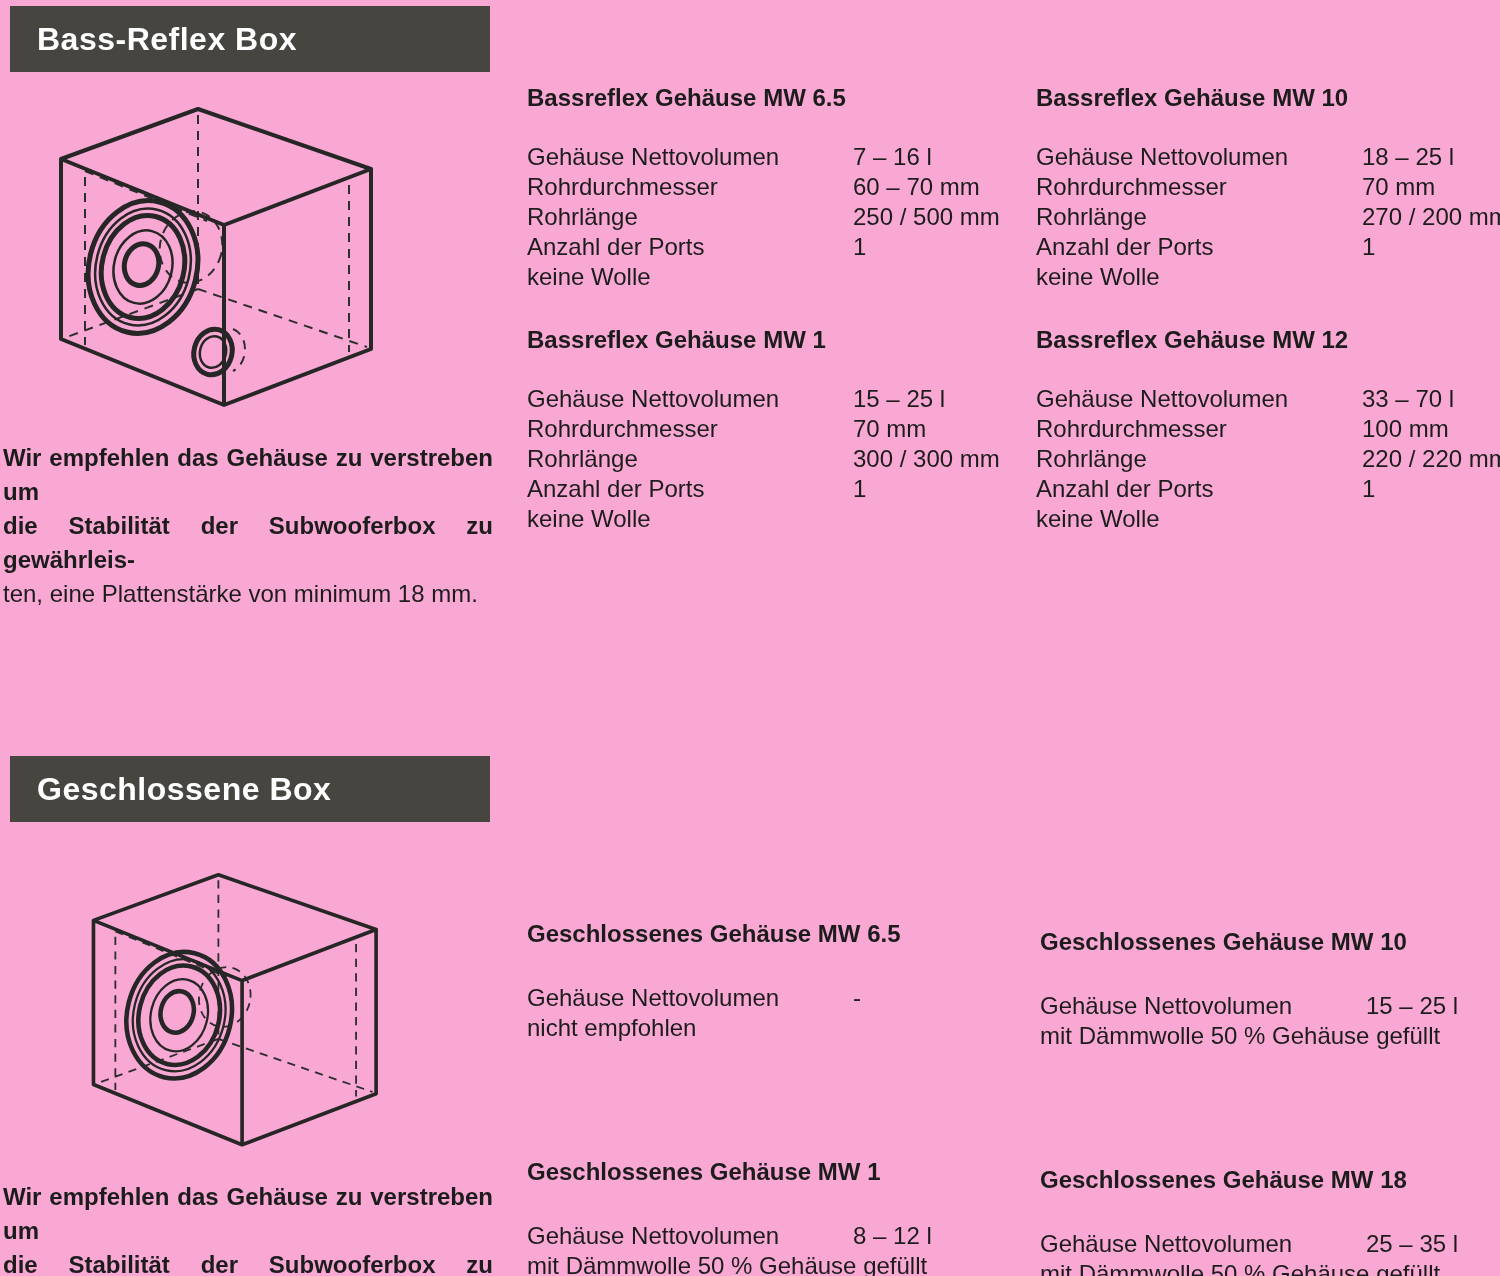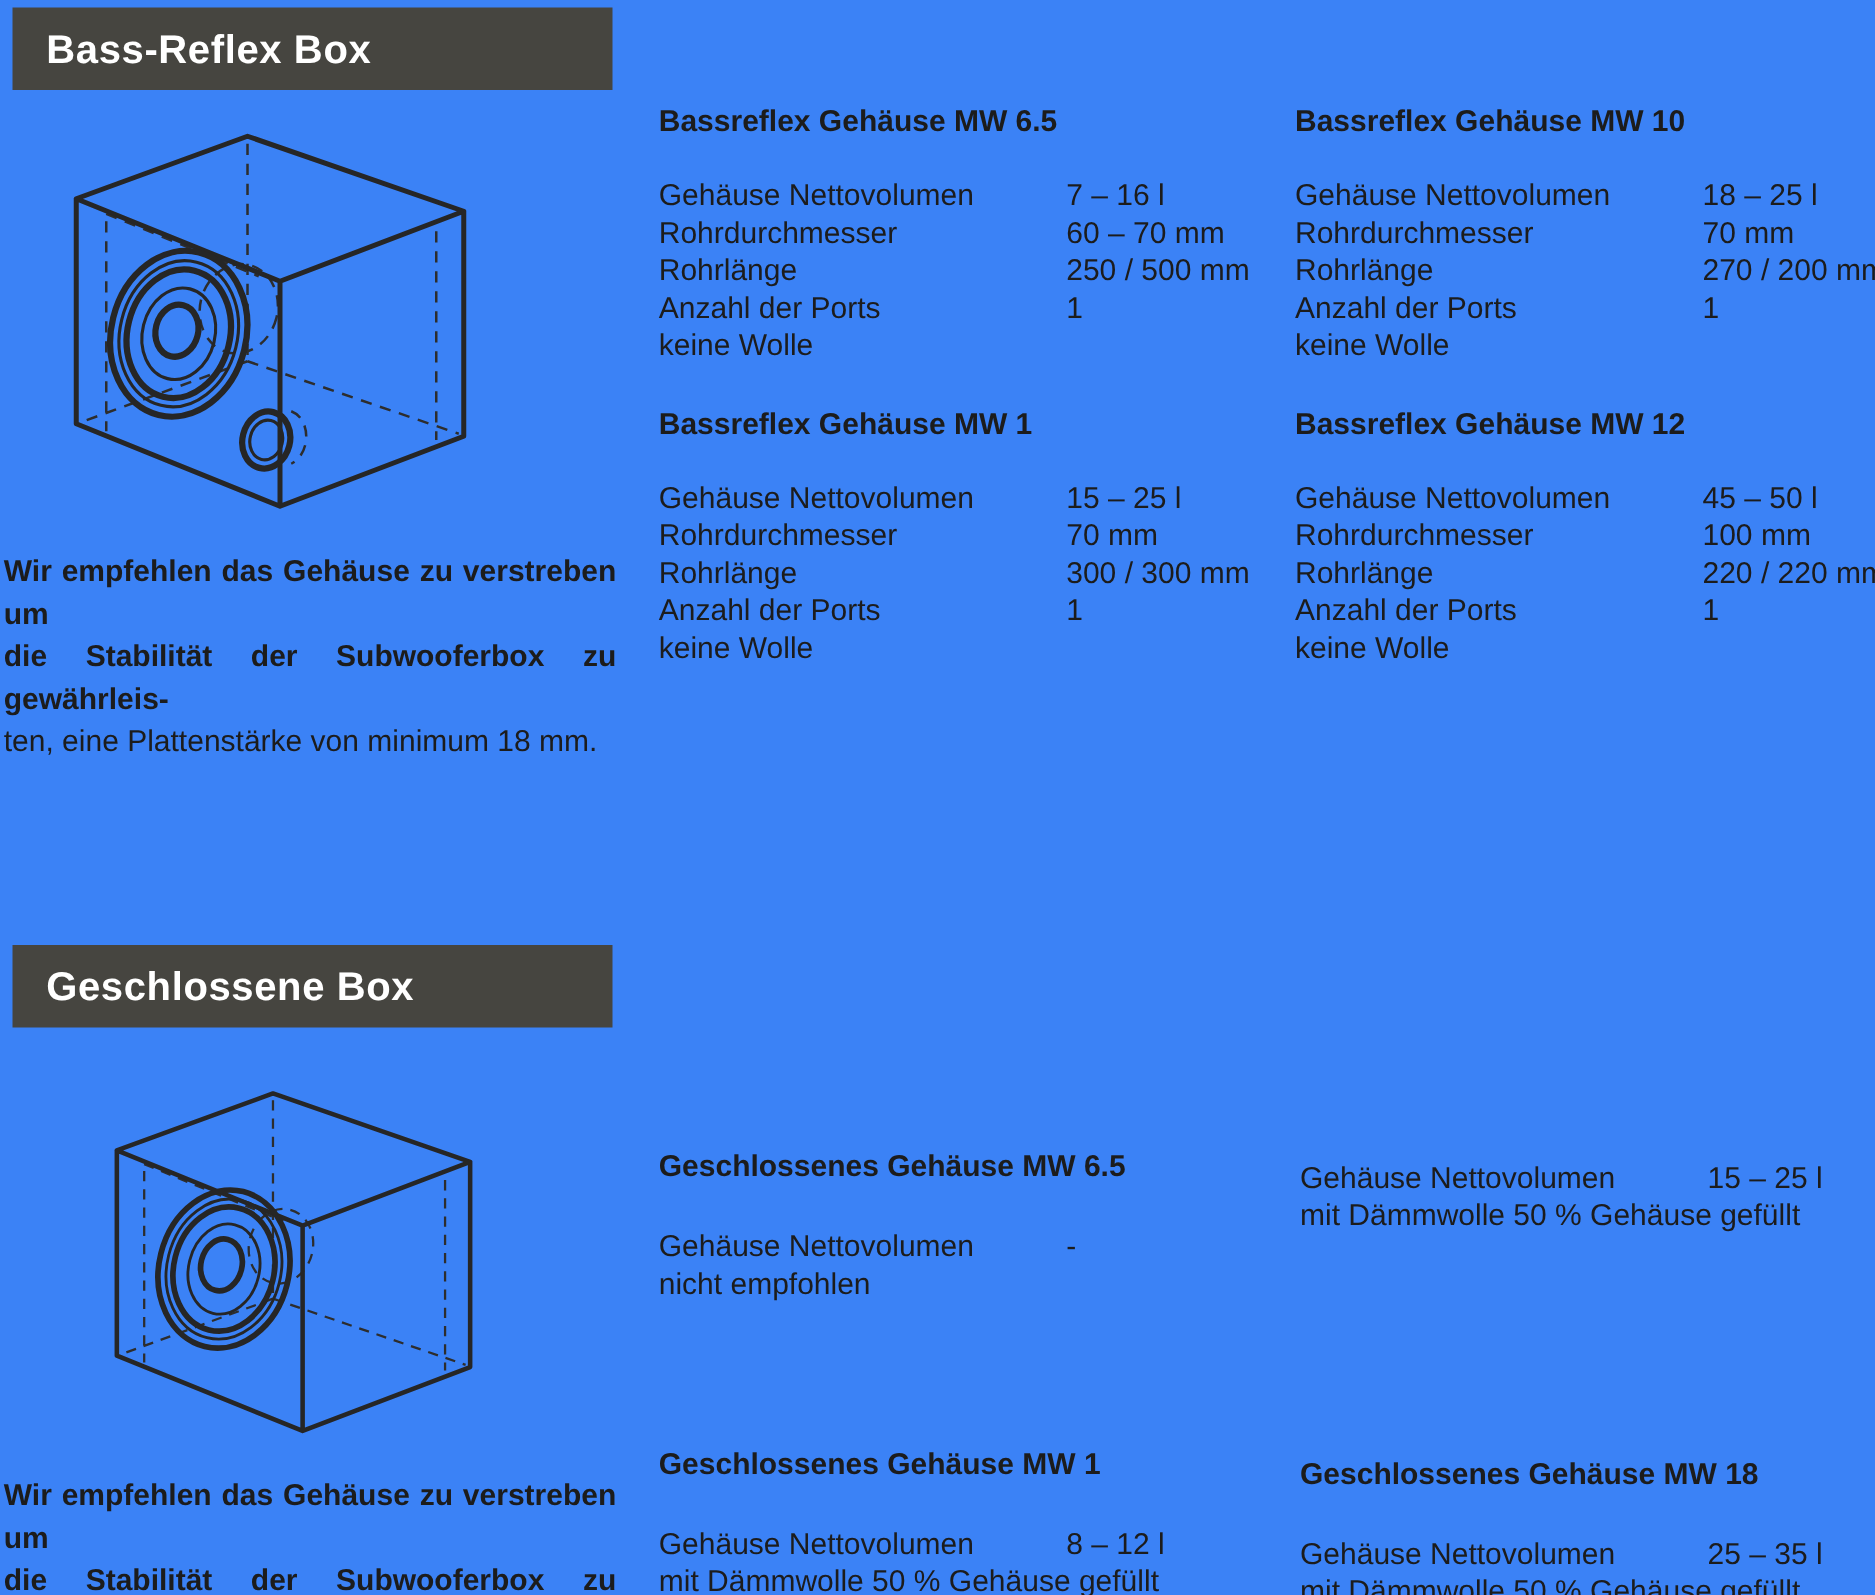--- a/index.html
+++ b/index.html
@@ -1,18 +1,18 @@
 <!DOCTYPE html>
 <html><head>
 <meta charset="utf-8">
 <style>
   html,body { margin:0; padding:0; background:#ffffff; }
   .page {
     position:relative; width:1500px; height:1276px;
-    background:#3b82f6; overflow:hidden;
+    background:#f9a8d4; overflow:hidden;
     font-family:"Liberation Sans", sans-serif;
     color:#1c1c1c;
   }
   .hdr-bar {
     position:absolute; left:10px; width:480px; height:66px;
     background:#464540; color:#ffffff;
     display:flex; align-items:center;
     padding-left:27px; box-sizing:border-box;
     font-size:32px; font-weight:bold; letter-spacing:0.5px;
   }
@@ -89,21 +89,21 @@
     <h3 class="gtitle">Bassreflex Gehäuse MW 1</h3>
     <div class="row"><span class="lbl">Gehäuse Nettovolumen</span><span class="val">15 – 25 l</span></div>
     <div class="row"><span class="lbl">Rohrdurchmesser</span><span class="val">70 mm</span></div>
     <div class="row"><span class="lbl">Rohrlänge</span><span class="val">300 / 300 mm</span></div>
     <div class="row"><span class="lbl">Anzahl der Ports</span><span class="val">1</span></div>
     <div class="row"><span class="lbl">keine Wolle</span><span class="val"></span></div>
   </div>
 
   <div class="group" style="left:1036px; top:326px;">
     <h3 class="gtitle">Bassreflex Gehäuse MW 12</h3>
-    <div class="row"><span class="lbl">Gehäuse Nettovolumen</span><span class="val">45 – 50 l</span></div>
+    <div class="row"><span class="lbl">Gehäuse Nettovolumen</span><span class="val">33 – 70 l</span></div>
     <div class="row"><span class="lbl">Rohrdurchmesser</span><span class="val">100 mm</span></div>
     <div class="row"><span class="lbl">Rohrlänge</span><span class="val">220 / 220 mm</span></div>
     <div class="row"><span class="lbl">Anzahl der Ports</span><span class="val">1</span></div>
     <div class="row"><span class="lbl">keine Wolle</span><span class="val"></span></div>
   </div>
 
   <div class="hdr-bar" style="top:756px;">
     <span>Geschlossene Box</span>
   </div>
 
@@ -129,20 +129,21 @@
 
   </div>
 
   <div class="group" style="left:527px; top:920px;">
     <h3 class="gtitle" style="margin-bottom:35px;">Geschlossenes Gehäuse MW 6.5</h3>
     <div class="row"><span class="lbl">Gehäuse Nettovolumen</span><span class="val">-</span></div>
     <div class="gnote">nicht empfohlen</div>
   </div>
 
   <div class="group" style="left:1040px; top:928px;">
+    <h3 class="gtitle" style="margin-bottom:35px;">Geschlossenes Gehäuse MW 10</h3>
     <div class="row"><span class="lbl">Gehäuse Nettovolumen</span><span class="val">15 – 25 l</span></div>
     <div class="gnote">mit Dämmwolle 50 % Gehäuse gefüllt</div>
   </div>
 
   <div class="group" style="left:527px; top:1158px;">
     <h3 class="gtitle" style="margin-bottom:35px;">Geschlossenes Gehäuse MW 1</h3>
     <div class="row"><span class="lbl">Gehäuse Nettovolumen</span><span class="val">8 – 12 l</span></div>
     <div class="gnote">mit Dämmwolle 50 % Gehäuse gefüllt</div>
   </div>
 

